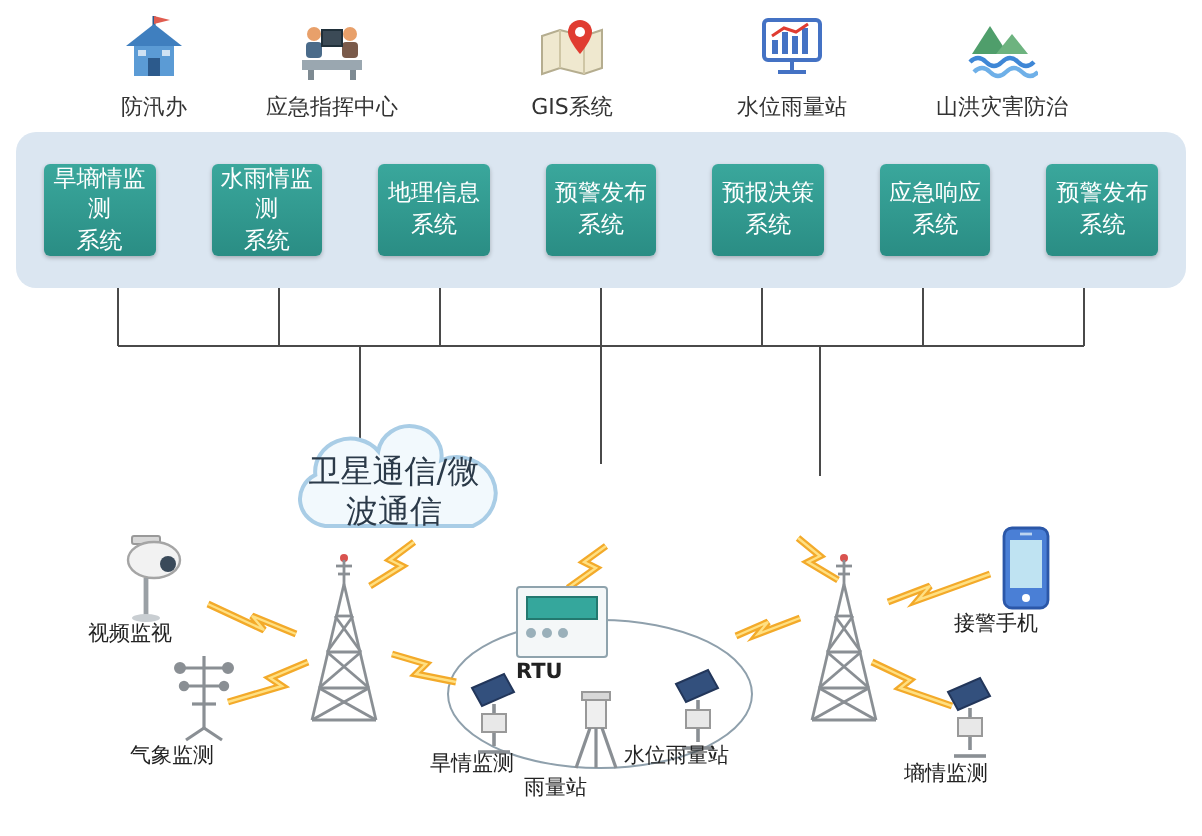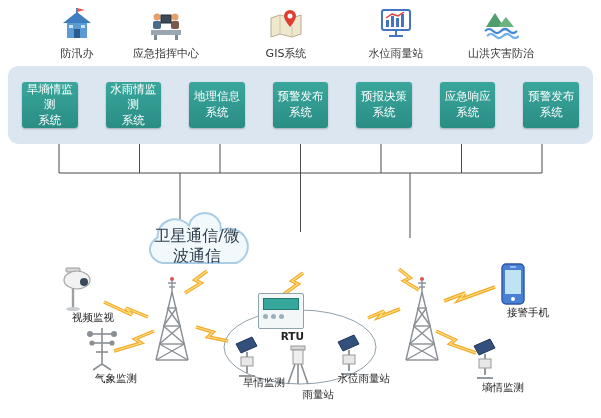--- a/index.html
+++ b/index.html
@@ -24,21 +24,21 @@
   .overlay { position:absolute; left:0; top:0; width:601px; height:418px; pointer-events:none; }
 
   
   .cloud { position:absolute; }
   .cloud svg { position:absolute; inset:0; width:100%; height:100%; }
   .cloud-label { position:absolute; inset:0; display:flex; align-items:center; justify-content:center;
     text-align:center; font-size:16px; color:#2b3a49; white-space:pre-line; padding-top:8px; line-height:1.25; }
   .cloud-label.big { font-size:13px; font-weight:bold; }
 
   .sprite { position:absolute; }
-  .dev-label { position:absolute; text-align:right; font-size:10.5px; color:#222; line-height:1.1; }
+  .dev-label { position:absolute; text-align:left; font-size:10.5px; color:#222; line-height:1.1; }
 
   .rtu-box { position:absolute; left:258px; top:293px; width:46px; height:36px;
     background:#f4f7f8; border:1px solid #8fa3ad; border-radius:2px; padding:4px; }
   .rtu-screen { width:100%; height:12px; background:#35a79c; border:1px solid #23786f; }
   .rtu-dots { display:flex; gap:3px; margin-top:4px; }
   .rtu-dots i { width:5px; height:5px; border-radius:50%; background:#9ab0ba; display:block; }
 </style>
 </head>
 <body>
 

